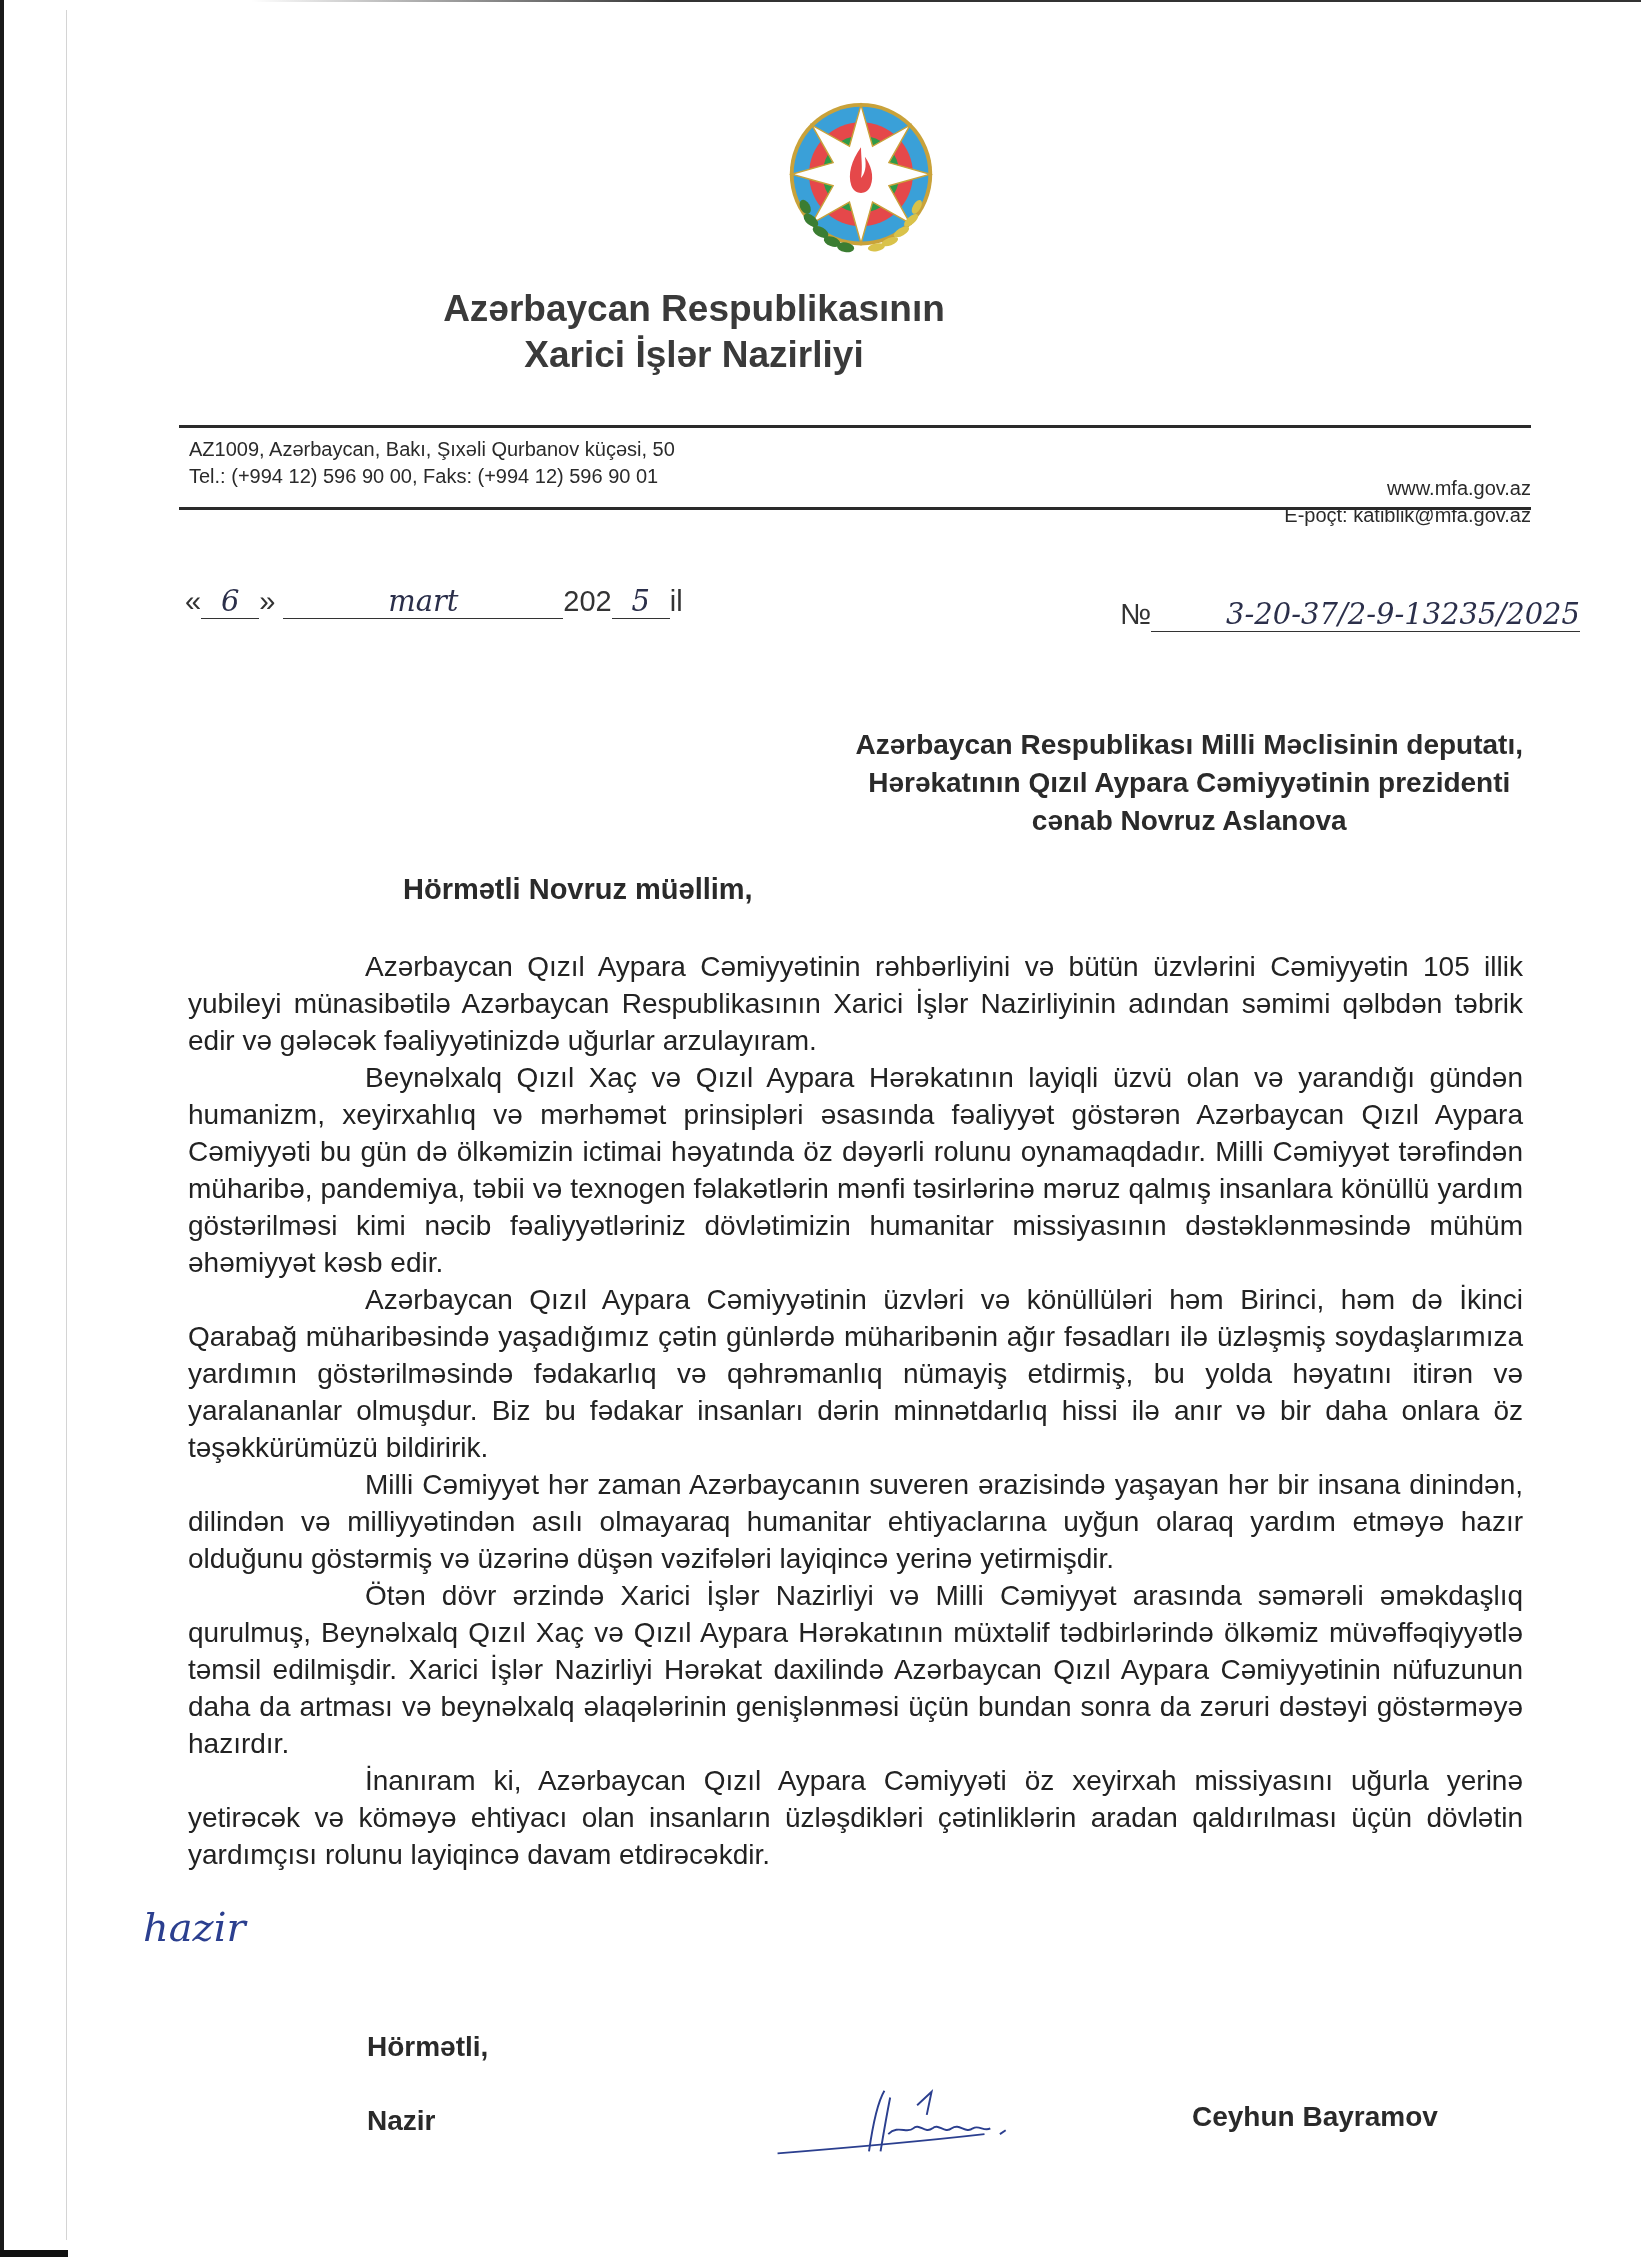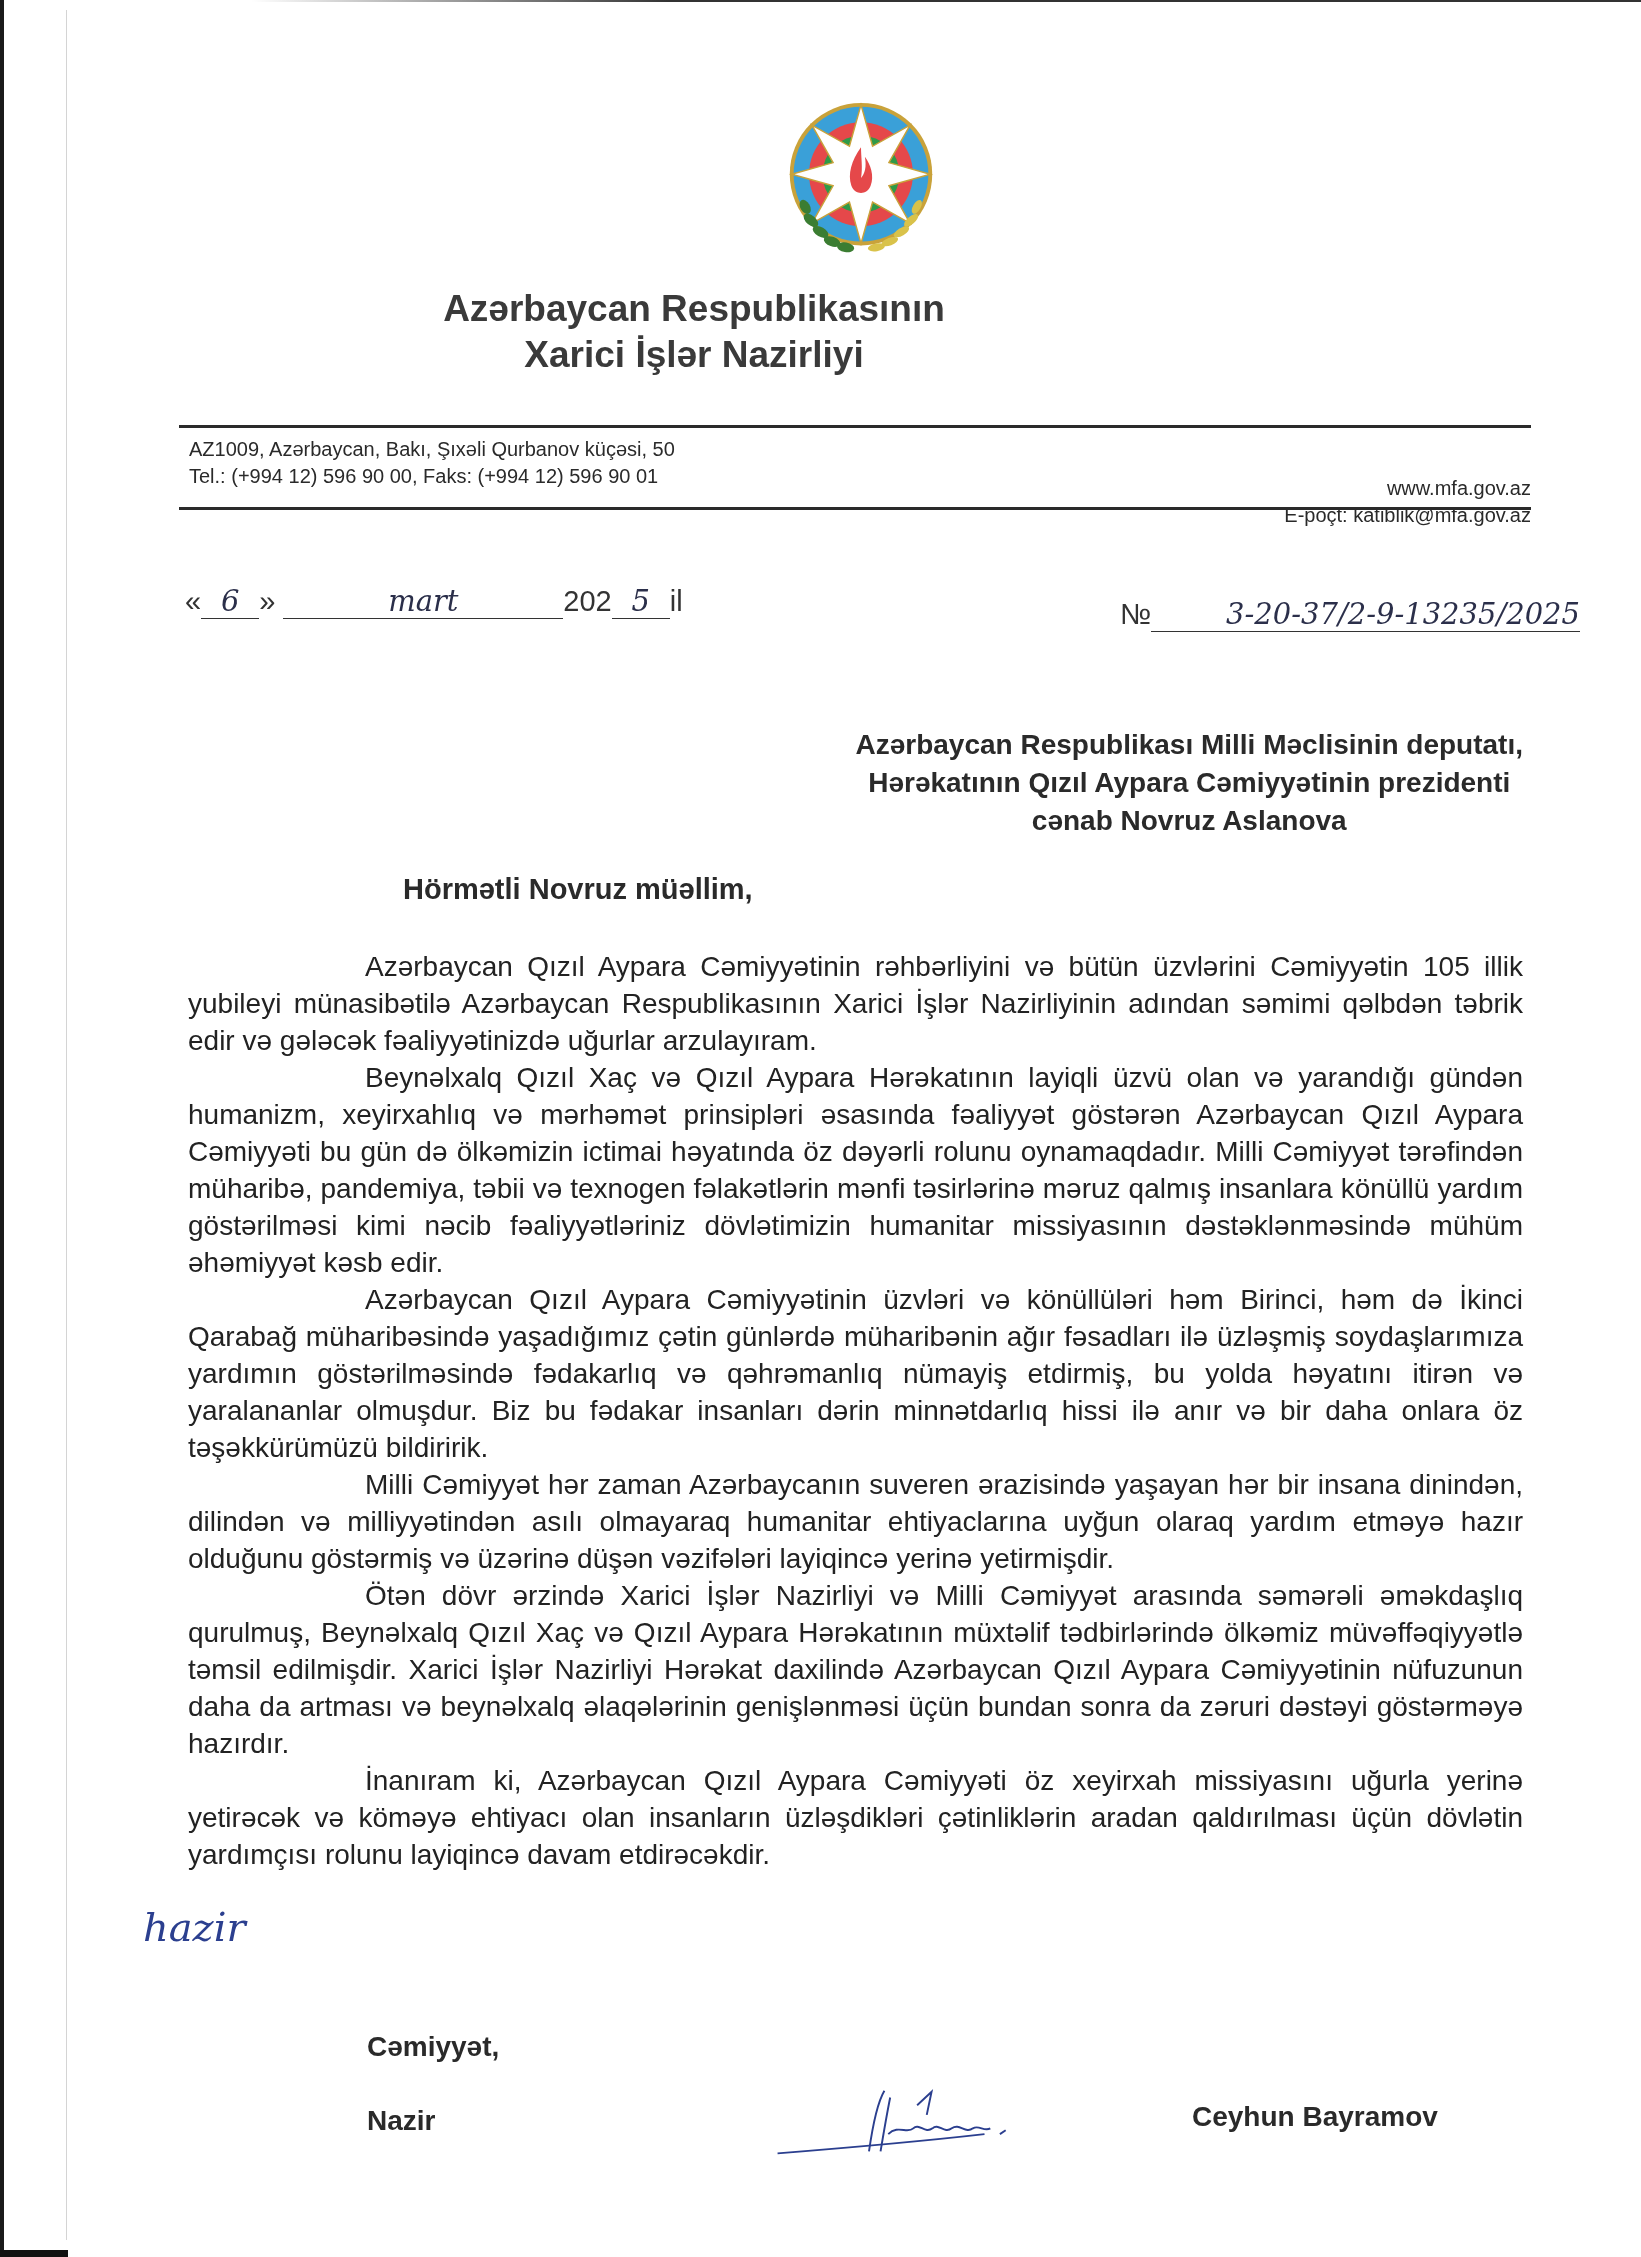--- a/index.html
+++ b/index.html
@@ -108,21 +108,21 @@
 <div class="body-text">
   <p>Azərbaycan Qızıl Aypara Cəmiyyətinin rəhbərliyini və bütün üzvlərini Cəmiyyətin 105 illik yubileyi münasibətilə Azərbaycan Respublikasının Xarici İşlər Nazirliyinin adından səmimi qəlbdən təbrik edir və gələcək fəaliyyətinizdə uğurlar arzulayıram.</p>
   <p>Beynəlxalq Qızıl Xaç və Qızıl Aypara Hərəkatının layiqli üzvü olan və yarandığı gündən humanizm, xeyirxahlıq və mərhəmət prinsipləri əsasında fəaliyyət göstərən Azərbaycan Qızıl Aypara Cəmiyyəti bu gün də ölkəmizin ictimai həyatında öz dəyərli rolunu oynamaqdadır. Milli Cəmiyyət tərəfindən müharibə, pandemiya, təbii və texnogen fəlakətlərin mənfi təsirlərinə məruz qalmış insanlara könüllü yardım göstərilməsi kimi nəcib fəaliyyətləriniz dövlətimizin humanitar missiyasının dəstəklənməsində mühüm əhəmiyyət kəsb edir.</p>
   <p>Azərbaycan Qızıl Aypara Cəmiyyətinin üzvləri və könüllüləri həm Birinci, həm də İkinci Qarabağ müharibəsində yaşadığımız çətin günlərdə müharibənin ağır fəsadları ilə üzləşmiş soydaşlarımıza yardımın göstərilməsində fədakarlıq və qəhrəmanlıq nümayiş etdirmiş, bu yolda həyatını itirən və yaralananlar olmuşdur. Biz bu fədakar insanları dərin minnətdarlıq hissi ilə anır və bir daha onlara öz təşəkkürümüzü bildiririk.</p>
   <p>Milli Cəmiyyət hər zaman Azərbaycanın suveren ərazisində yaşayan hər bir insana dinindən, dilindən və milliyyətindən asılı olmayaraq humanitar ehtiyaclarına uyğun olaraq yardım etməyə hazır olduğunu göstərmiş və üzərinə düşən vəzifələri layiqincə yerinə yetirmişdir.</p>
   <p>Ötən dövr ərzində Xarici İşlər Nazirliyi və Milli Cəmiyyət arasında səmərəli əməkdaşlıq qurulmuş, Beynəlxalq Qızıl Xaç və Qızıl Aypara Hərəkatının müxtəlif tədbirlərində ölkəmiz müvəffəqiyyətlə təmsil edilmişdir. Xarici İşlər Nazirliyi Hərəkat daxilində Azərbaycan Qızıl Aypara Cəmiyyətinin nüfuzunun daha da artması və beynəlxalq əlaqələrinin genişlənməsi üçün bundan sonra da zəruri dəstəyi göstərməyə hazırdır.</p>
   <p>İnanıram ki, Azərbaycan Qızıl Aypara Cəmiyyəti öz xeyirxah missiyasını uğurla yerinə yetirəcək və köməyə ehtiyacı olan insanların üzləşdikləri çətinliklərin aradan qaldırılması üçün dövlətin yardımçısı rolunu layiqincə davam etdirəcəkdir.</p>
 </div>
 
 <div class="initials hand" style="color:#2b3f8f;">hazir</div>
-<div class="closing" style="top:2031px;">Cəmiyyət,</div>
+<div class="closing" style="top:2031px;">Hörmətli,</div>
 <div class="closing" style="top:2105px;">Nazir</div>
 
 <svg class="signature" viewBox="0 0 440 80">
   <path d="M5,70 C80,64 150,58 220,50" stroke="#2b3f8f" stroke-width="2" fill="none"></path>
   <path d="M100,68 C104,40 110,15 116,5 M112,68 C116,44 120,22 122,12" stroke="#2b3f8f" stroke-width="2" fill="none"></path>
   <path d="M120,50 C130,40 140,50 146,44 C152,38 158,50 166,44 C172,38 178,50 186,44 C194,38 200,50 208,44 C214,40 220,48 226,44" stroke="#2b3f8f" stroke-width="2" fill="none"></path>
   <path d="M150,20 L165,6 L160,30" stroke="#2b3f8f" stroke-width="2" fill="none"></path>
   <path d="M236,50 L242,46" stroke="#2b3f8f" stroke-width="2" fill="none"></path>
 </svg>
 

